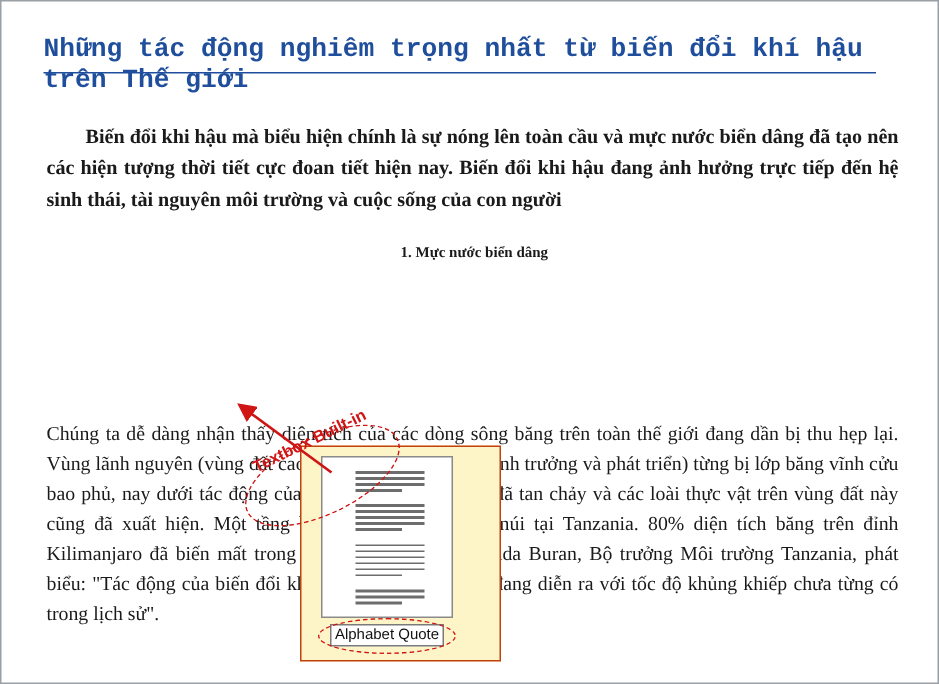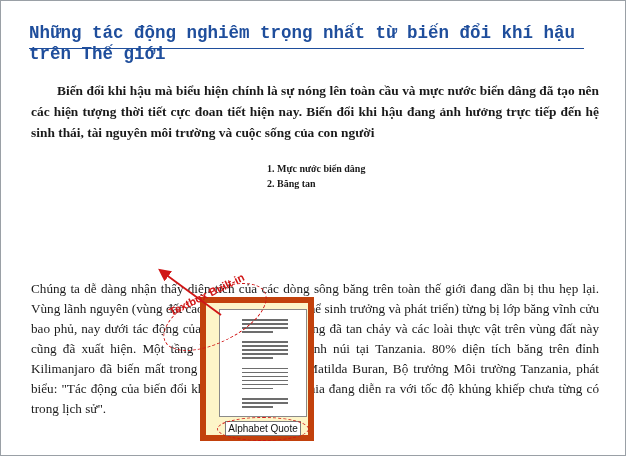--- a/index.html
+++ b/index.html
@@ -105,24 +105,24 @@
     font-size: 13.3px;
     color: #1a1a1a;
     line-height: 1.85;
     text-align: center;
   }
   
   .minidoc {
     position: absolute;
     top: 296px;
     left: 199px;
-    width: 114px;
+    width: 134px;
     height: 144px;
     background: #fdf5c8;
-    border: 6px solid #c2410c;
+    border: 1px solid #c2410c;
     box-sizing: border-box;
   }
   .minidoc-page {
     position: absolute;
     top: 6px;
     left: 13px;
     width: 88px;
     height: 108px;
     background: #ffffff;
     border: 1px solid #8a8a8a;
@@ -204,21 +204,20 @@
 
 <div class="page">
 
   <div class="doc-title">Những tác động nghiêm trọng nhất từ biến đổi khí hậu trên Thế giới</div>
   <div class="title-underline"></div>
 
   <div class="intro">Biến đổi khi hậu mà biểu hiện chính là sự nóng lên toàn cầu và mực nước biển dâng đã tạo nên các hiện tượng thời tiết cực đoan tiết hiện nay. Biến đổi khi hậu đang ảnh hưởng trực tiếp đến hệ sinh thái, tài nguyên môi trường và cuộc sống của con người</div>
 
   <div class="body-col">
     <div class="heading-sub">1. Mực nước biển dâng</div>
-    <div class="heading-sub">2. Băng tan</div>
   </div>
 
   <div class="lower-body">Chúng ta dễ dàng nhận thấy diện tích của các dòng sông băng trên toàn thế giới đang dần bị thu hẹp lại. Vùng lãnh nguyên (vùng đất cao nơi cây cối không thể sinh trưởng và phát triển) từng bị lớp băng vĩnh cửu bao phủ, nay dưới tác động của nhiệt độ cao, lớp băng đã tan chảy và các loài thực vật trên vùng đất này cũng đã xuất hiện. Một tầng băng trơ trọi trên đỉnh núi tại Tanzania. 80% diện tích băng trên đỉnh Kilimanjaro đã biến mất trong thời gian gần đây. Matilda Buran, Bộ trưởng Môi trường Tanzania, phát biểu: "Tác động của biến đổi khí hậu đối với Tanzania đang diễn ra với tốc độ khủng khiếp chưa từng có trong lịch sử".</div>
 
 
   <div class="minidoc">
     <div class="minidoc-page">
       <div class="minidoc-lines">
         <i></i>
           <i></i>

